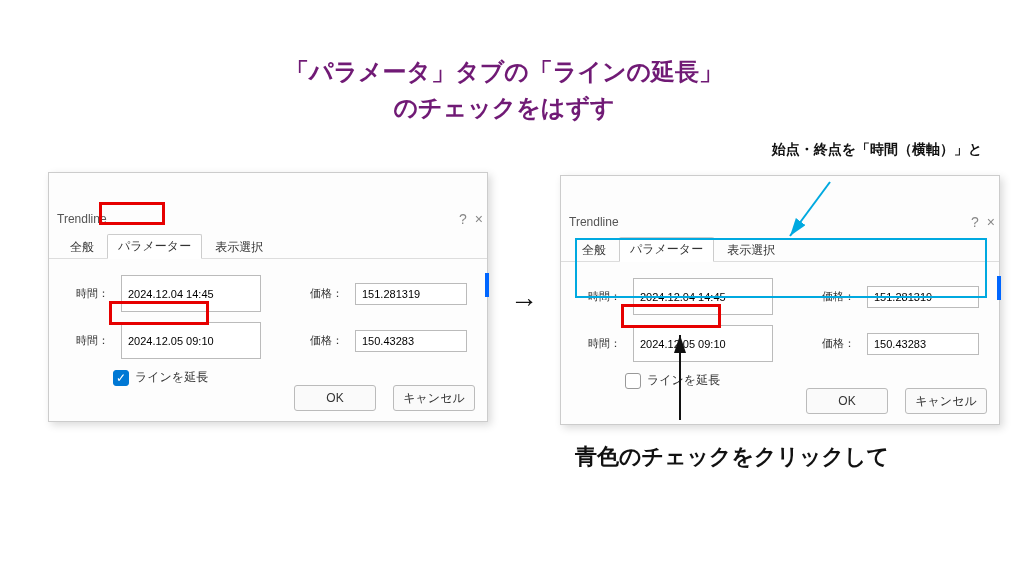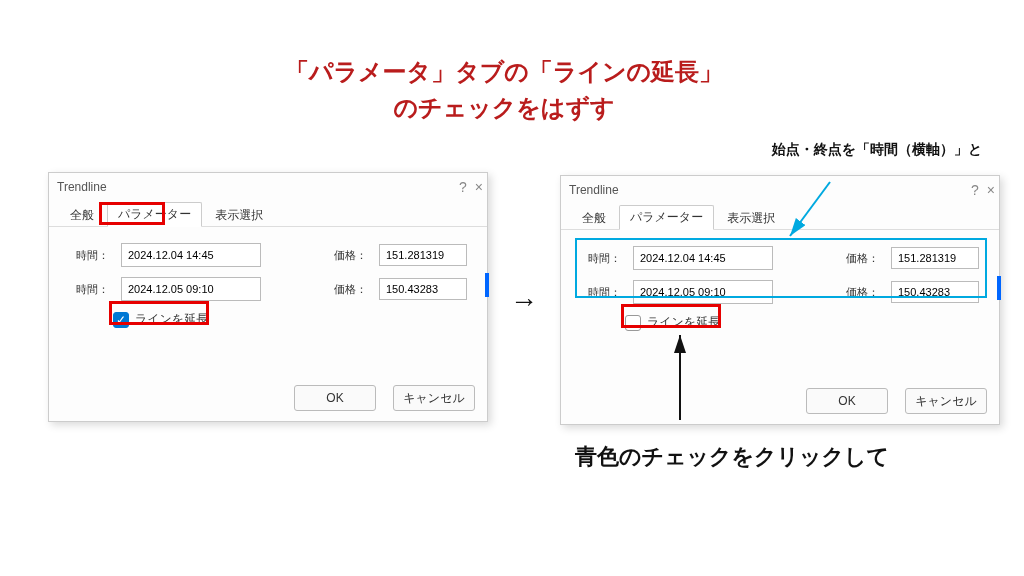--- a/index.html
+++ b/index.html
@@ -10,21 +10,21 @@
     font-family: "Meiryo", "Hiragino Kaku Gothic ProN", sans-serif;
     position: relative;
     overflow: hidden;
   }
   .title {
     position: absolute;
     left: 0; right: 16px;
     text-align: center;
     font-size: 24px;
     font-weight: 700;
-    color: #b91c1c;
+    color: #701a75;
     line-height: 1.5;
   }
   .arrow-mid {
     position: absolute;
     font-size: 28px;
     font-weight: 700;
     color: #111;
   }
   .side-note {
     position: absolute;
@@ -54,20 +54,21 @@
     color: #333;
   }
   .dialog .titlebar {
     height: 28px;
     display: flex;
     align-items: center;
     padding: 0 8px;
     color: #555;
     font-size: 12px;
     position: relative;
+    margin-top: 32px;
   }
   .dialog .titlebar .winbtns {
     position: absolute;
     right: 4px; top: 0;
     display: flex;
     gap: 8px;
     height: 28px;
     align-items: center;
     color: #888;
     font-size: 14px;
@@ -109,35 +110,35 @@
     margin-bottom: 10px;
   }
   .row .lbl {
     width: 40px;
     text-align: right;
     color: #333;
     font-size: 11px;
   }
   .row input.val {
     width: 140px;
-    height: 24px;
+    height: 37px;
     padding: 2px 6px;
     font-size: 11px;
     border: 1px solid #bbb;
     background: #fff;
   }
   .row .spacer { flex: 1; }
   .row .lbl2 {
     width: 40px;
     text-align: right;
     color: #333;
     font-size: 11px;
   }
   .row input.val2 {
-    width: 88px;
+    width: 112px;
     height: 22px;
     padding: 2px 6px;
     font-size: 11px;
     border: 1px solid #bbb;
     background: #fff;
   }
   .extend-row {
     display: flex;
     align-items: center;
     gap: 6px;

